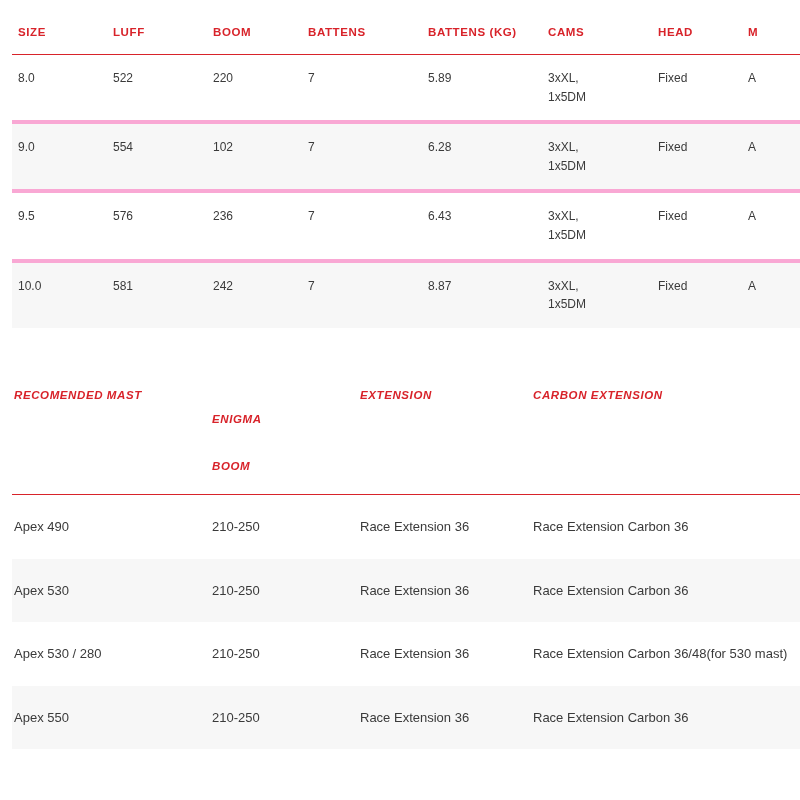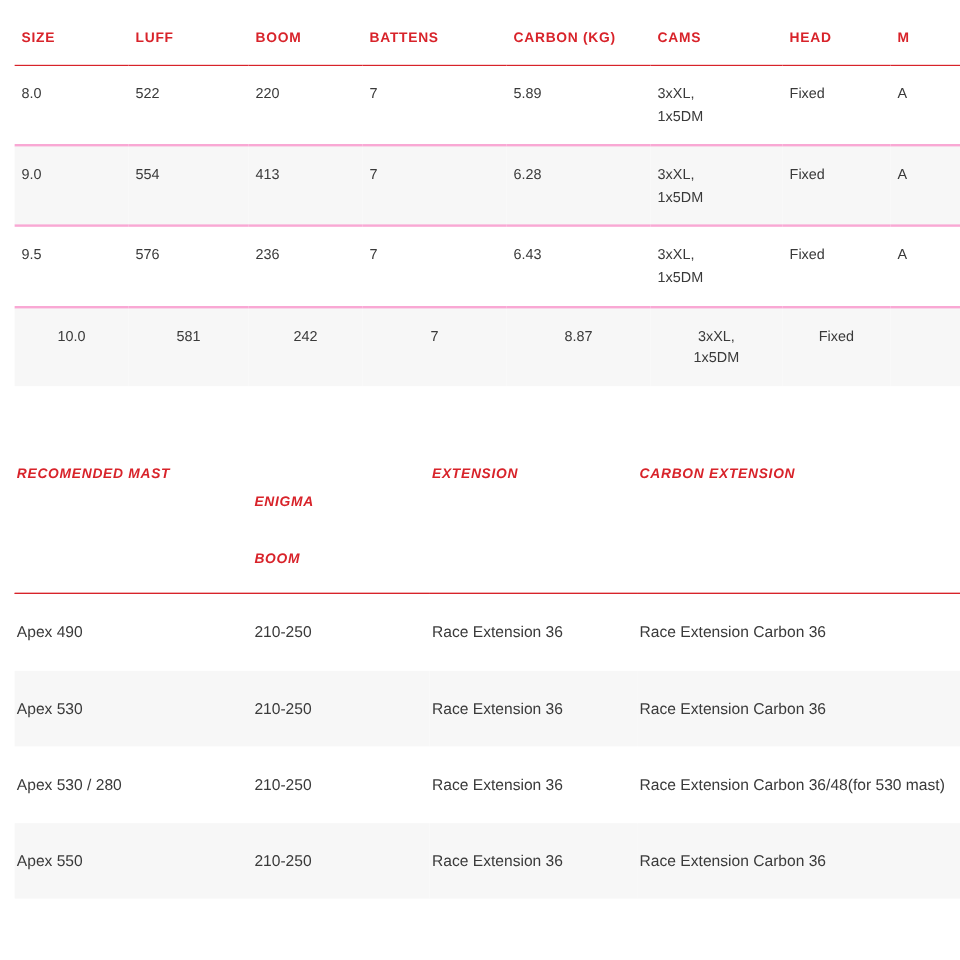--- a/index.html
+++ b/index.html
@@ -43,29 +43,28 @@
     color: #d8232a;
     padding: 14px 6px 16px 6px;
     border-bottom: 1.5px solid #d8232a;
     white-space: nowrap;
   }
   table.spec tbody td {
     font-size: 12px;
     color: #3a3a3a;
     padding: 14px 6px;
     vertical-align: top;
-    border-bottom: 2px solid #f9a8d4;
+    border-bottom: 4px solid #f9a8d4;
     line-height: 1.55;
   }
   table.spec tbody tr:nth-child(even) {
     background: #f7f7f7;
   }
   table.spec tbody tr:last-child td {
     border-bottom: none;
-    text-align: center;
   }
 
   
   .spec col.c0 { width: 95px; }
   .spec col.c1 { width: 100px; }
   .spec col.c2 { width: 95px; }
   .spec col.c3 { width: 120px; }
   .spec col.c4 { width: 120px; }
   .spec col.c5 { width: 110px; }
   .spec col.c6 { width: 90px; }
@@ -131,21 +130,21 @@
           <col class="c5">
           <col class="c6">
           <col class="c7">
       </colgroup>
       <thead>
         <tr>
           <th>SIZE</th>
           <th>LUFF</th>
           <th>BOOM</th>
           <th>BATTENS</th>
-          <th>CARBON (KG)</th>
+          <th>BATTENS (KG)</th>
           <th>CAMS</th>
           <th>HEAD</th>
           <th>M</th>
         </tr>
       </thead>
       <tbody>
         <tr>
           <td>8.0</td>
           <td>522</td>
           <td>220</td>
@@ -154,21 +153,21 @@
           <td class="cell-multi">
             <span>3xXL,</span>
             <span>1x5DM</span>
           </td>
           <td>Fixed</td>
           <td>A</td>
         </tr>
         <tr>
           <td>9.0</td>
           <td>554</td>
-          <td>413</td>
+          <td>102</td>
           <td>7</td>
           <td>6.28</td>
           <td class="cell-multi">
             <span>3xXL,</span>
             <span>1x5DM</span>
           </td>
           <td>Fixed</td>
           <td>A</td>
         </tr>
         <tr>

